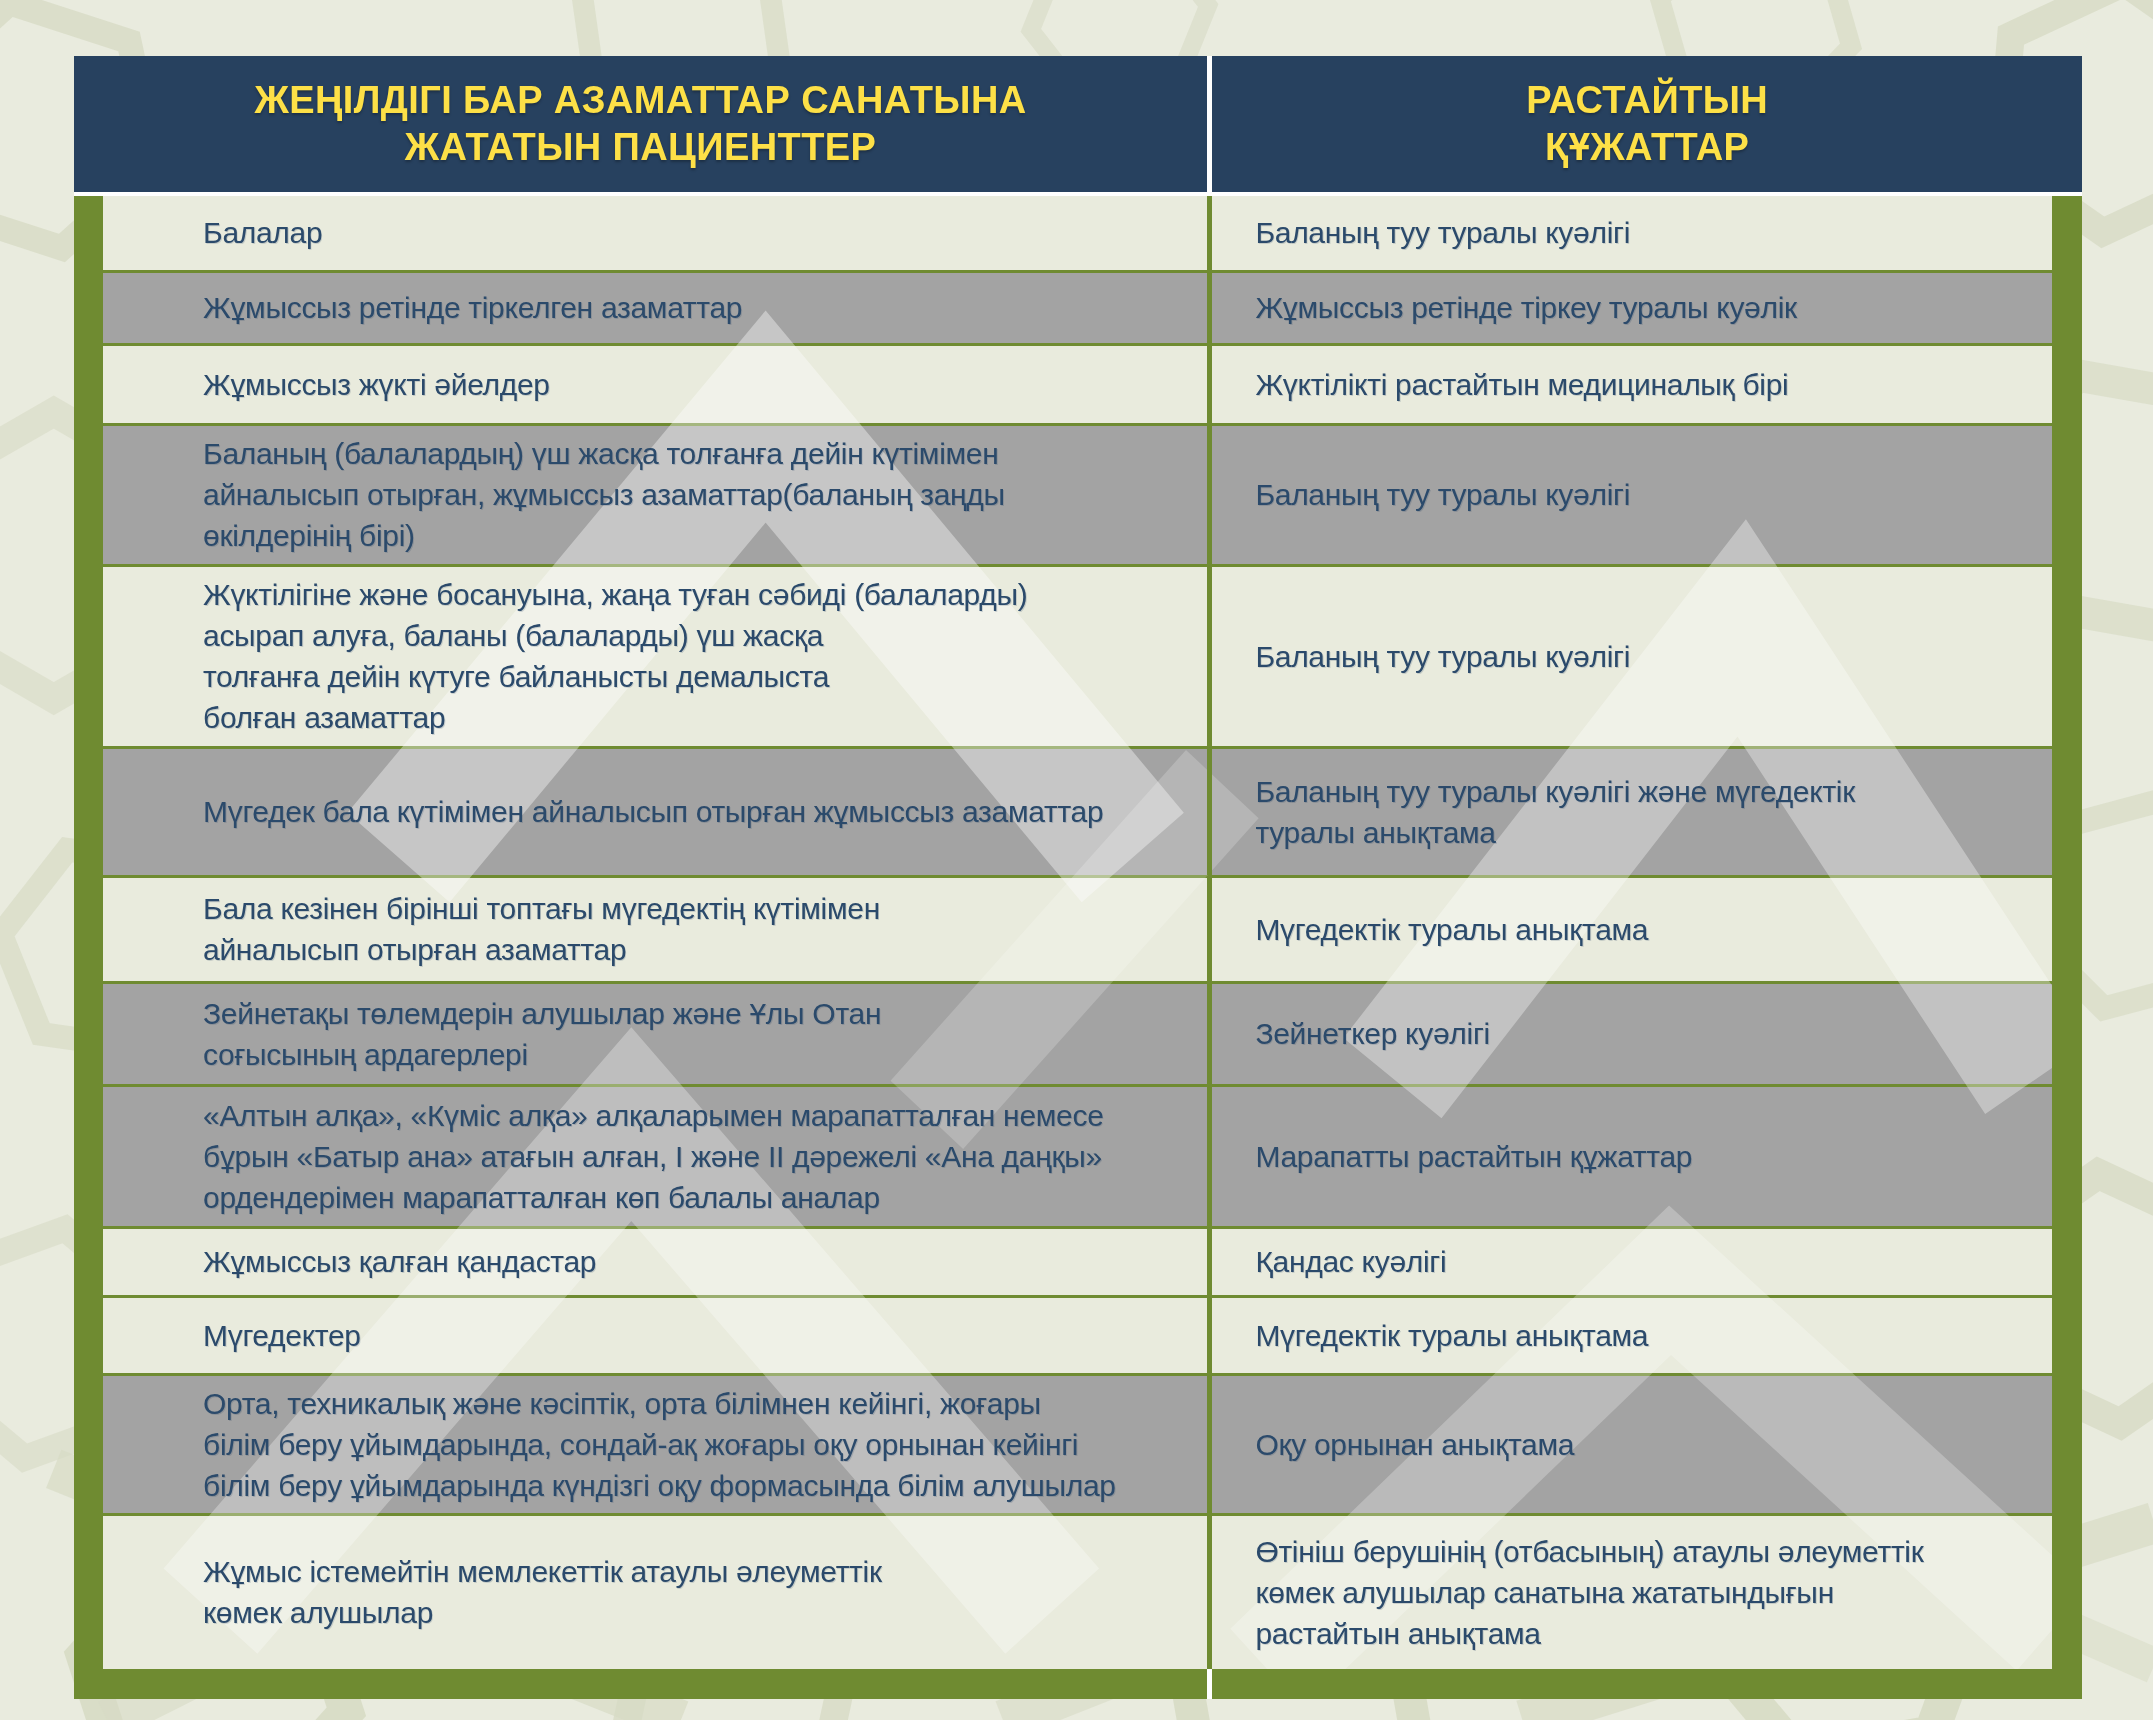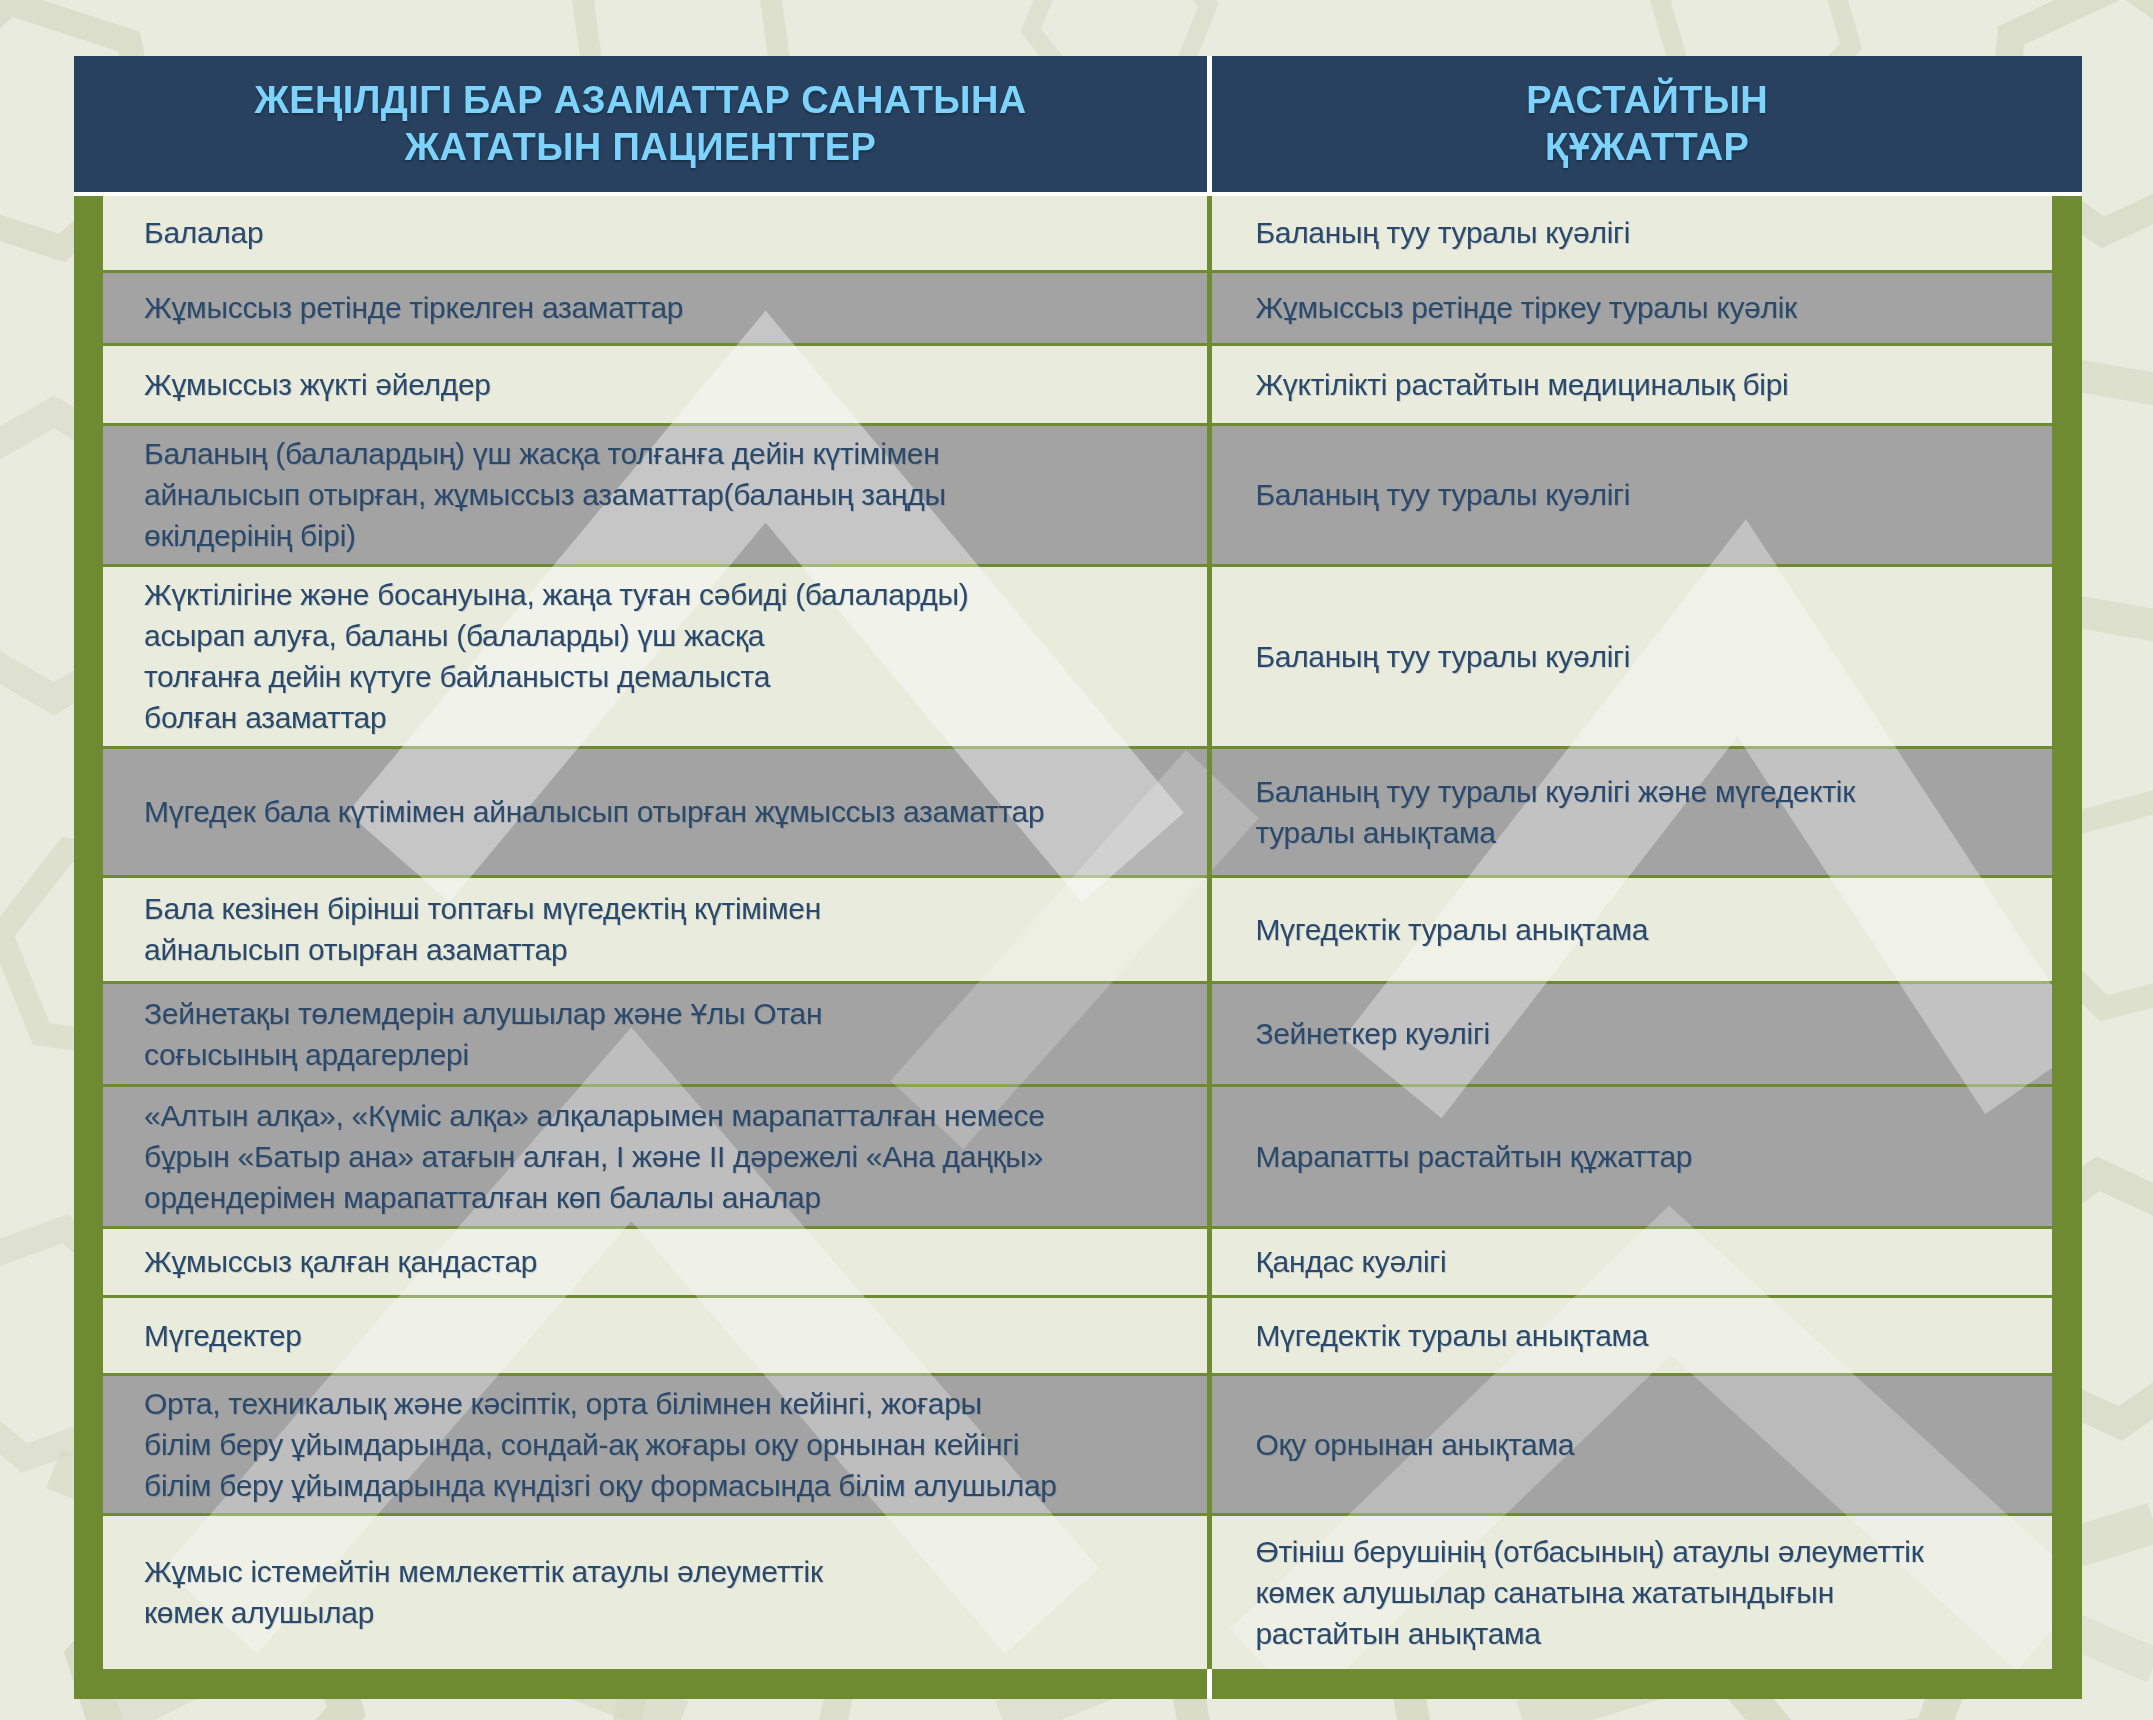--- a/index.html
+++ b/index.html
@@ -9,21 +9,21 @@
     font-family:"Liberation Sans","DejaVu Sans",sans-serif;
   }
   .bg-pattern{position:absolute;inset:0;pointer-events:none;}
   .table-wrap{
     position:absolute;left:74px;top:56px;width:2008px;
   }
   
   .thead{display:flex;height:136px;background:#27415f;}
   .th{
     display:flex;align-items:center;justify-content:center;
-    color:#7dd3fc;font-weight:bold;font-size:38px;line-height:47px;
+    color:#fde047;font-weight:bold;font-size:38px;line-height:47px;
     text-align:center;white-space:pre-line;letter-spacing:0.4px;
     text-shadow:0 1.8px 2.7px rgba(0,0,0,.28);
   }
   .th-left{width:1133px;}
   .th-div{width:5.4px;background:#ffffff;}
   .th-right{flex:1;}
   .head-gap{height:3.6px;background:#ffffff;}
   
   .tbody{display:flex;position:relative;}
   .side-bar{background:#6f8b31;flex:none;}
@@ -34,21 +34,21 @@
   .row.sep{border-top:3.6px solid #6f8b31;}
   .row.light{background:#e9ebdd;}
   .row.white{background:#a3a3a3;}
   .cell{
     box-sizing:border-box;display:flex;flex-direction:column;justify-content:center;
     color:#2b4a6b;font-size:30px;line-height:41px;letter-spacing:-0.3px;
     white-space:pre-line;padding-top:3.6px;padding-bottom:3.6px;
     text-shadow:0.9px 0.9px 0 rgba(35,62,92,.18);
     position:relative;z-index:2;
   }
-  .cell-left{width:1104px;padding-left:41px;padding-right:32px;}
+  .cell-left{width:1104px;padding-left:100px;padding-right:32px;}
   .col-div{width:5.4px;background:#6f8b31;flex:none;position:relative;z-index:2;}
   .cell-right{flex:1;padding-left:43px;padding-right:20px;}
   .watermark{position:absolute;inset:0;width:100%;height:100%;pointer-events:none;z-index:1;}
   
   .tfoot{height:30px;background:#6f8b31;position:relative;}
   .tfoot-div{position:absolute;left:1133px;top:0;width:5.4px;height:100%;background:#ffffff;}
 </style>
 </head>
 <body>
 

